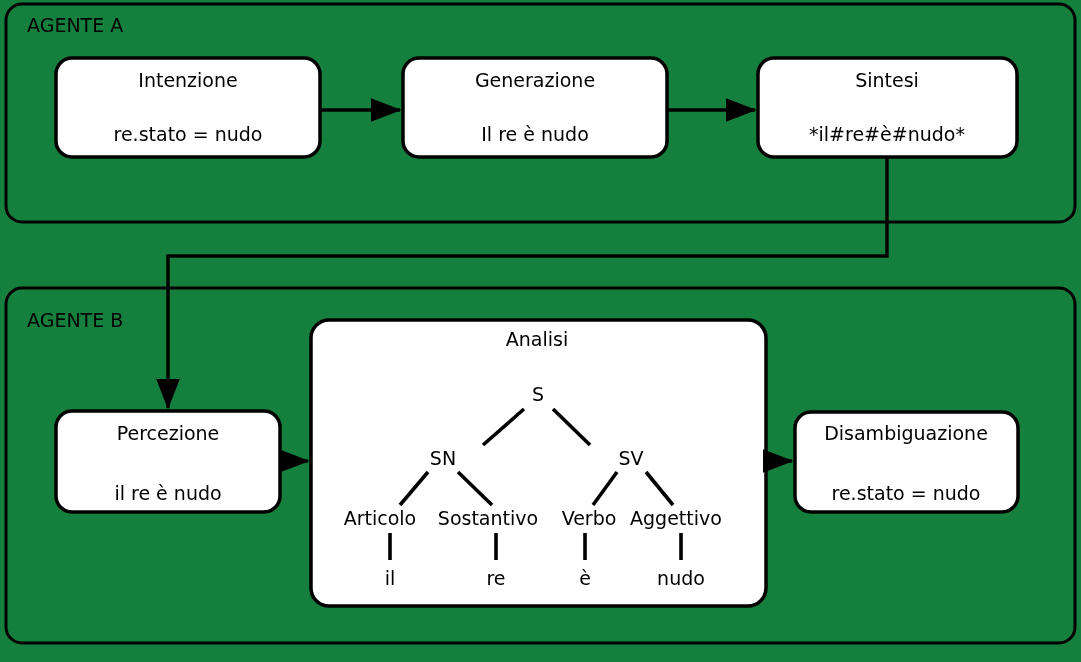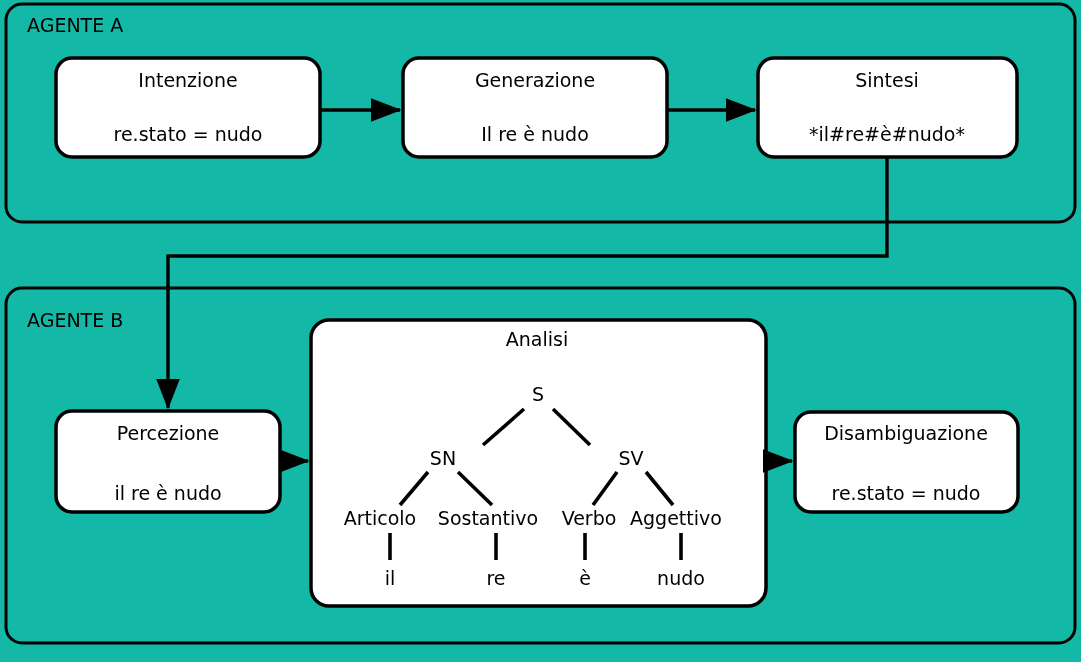--- a/index.html
+++ b/index.html
@@ -7,21 +7,21 @@
     padding: 0;
     background: #ffffff;
   }
   body {
     font-family: "DejaVu Sans", sans-serif;
   }
   #stage {
     position: relative;
     width: 1081px;
     height: 662px;
-    background: #14b8a6;
+    background: #15803d;
     overflow: hidden;
   }
   #diagram-svg {
     position: absolute;
     left: 0;
     top: 0;
     width: 1081px;
     height: 662px;
   }
   .container-rect {

